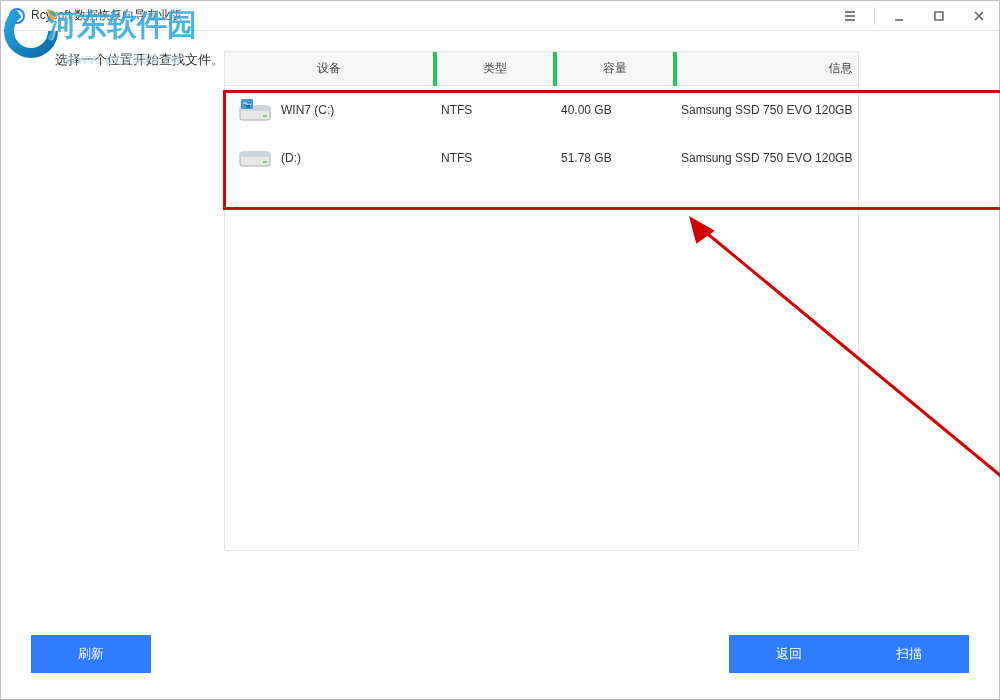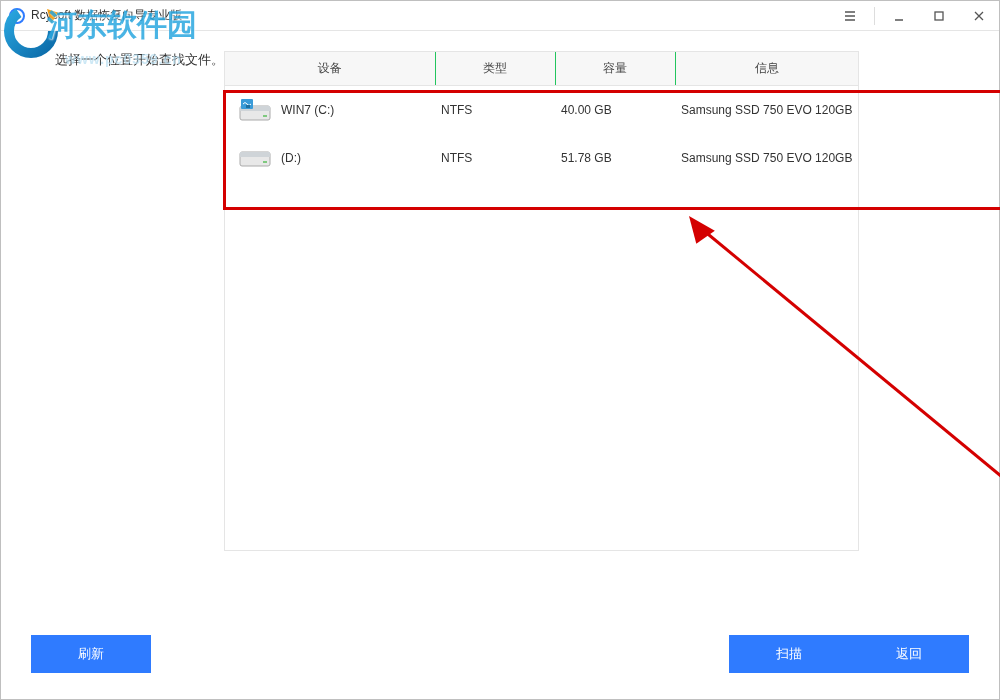--- a/index.html
+++ b/index.html
@@ -10,22 +10,22 @@
   .title-bar .app-icon { width: 16px; height: 16px; margin-right: 6px; }
   .title-bar .title-text { font-size: 12px; color: #333; }
   .title-bar .spacer { flex: 1; }
   .title-bar .win-btn { width: 40px; height: 30px; display: flex; align-items: center; justify-content: center; color: #555; cursor: pointer; }
   .title-bar .divider { width: 1px; height: 18px; background: #ddd; margin: 0 4px; }
   
   .content { flex: 1; padding: 20px 30px 20px 30px; display: flex; flex-direction: row; position: relative; }
   .instruction { font-size: 13px; color: #333; margin-bottom: 12px; margin-left: 24px; }
   .table-wrap { border: 1px solid #e5e5e5; height: 500px; position: relative; }
   .tbl { width: 100%; border-collapse: collapse; }
-  .tbl th { background: #f7f7f7; font-weight: normal; font-size: 12px; color: #444; padding: 8px 6px; border-bottom: 1px solid #e5e5e5; border-right: 1px solid #22c55e; text-align: center; }
-  .tbl th:last-child { border-right: none; }
+  .tbl th { background: #f7f7f7; font-weight: normal; font-size: 12px; color: #444; padding: 8px 6px; border-bottom: 1px solid #e5e5e5; border-right: 4px solid #22c55e; text-align: center; }
+  .tbl th:last-child { border-right: none; text-align: right; }
   .tbl td { padding: 12px 6px; font-size: 12px; color: #333; }
   .col-device { width: 210px; }
   .col-type   { width: 120px; text-align: left; }
   .col-cap    { width: 120px; text-align: left; }
   .col-info   { text-align: left; }
   .drive-cell { display: flex; align-items: center; gap: 10px; padding-left: 8px; text-align: right; }
   .drive-icon { width: 32px; height: 24px; }
   .highlight-box { position: absolute; border: 3px solid #d40000; pointer-events: none; top: 38px; left: -2px; width: 816px; height: 120px; }
   .arrow-svg { position: absolute; pointer-events: none; }
   
@@ -134,22 +134,22 @@
       <svg class="arrow-svg" style="top:160px;left:460px" width="440" height="370" viewBox="0 0 440 370">
         <line x1="420" y1="350" x2="18" y2="18" stroke="#d40000" stroke-width="3"></line>
         <polygon points="0,0 28,10 12,26" fill="#d40000" transform="translate(4,4) rotate(10)"></polygon>
       </svg>
     </div>
   </div>
 
   <div class="footer">
     <button class="btn">刷新</button>
     <span class="gap"></span>
+    <button class="btn">返回</button>
     <button class="btn">扫描</button>
-    <button class="btn">返回</button>
   </div>
 
   <svg class="wm-ring" width="60" height="60">
     <defs>
       <linearGradient id="g1" x1="0" y1="0" x2="1" y2="1">
         <stop offset="0" stop-color="#2aa7e0"></stop>
           <stop offset="1" stop-color="#0b6aa8"></stop>
       </linearGradient>
     </defs>
     <circle cx="28" cy="28" r="22" fill="none" stroke="url(#g1)" stroke-width="10" stroke-dasharray="90 50"></circle>

